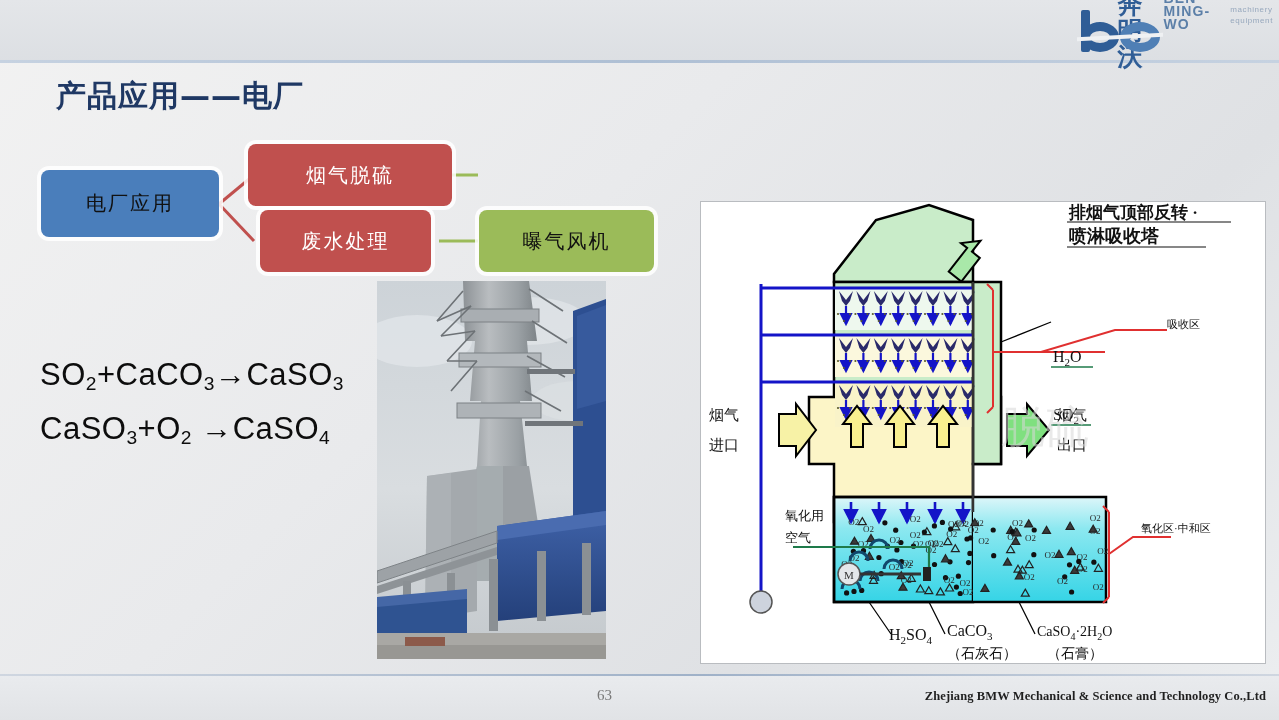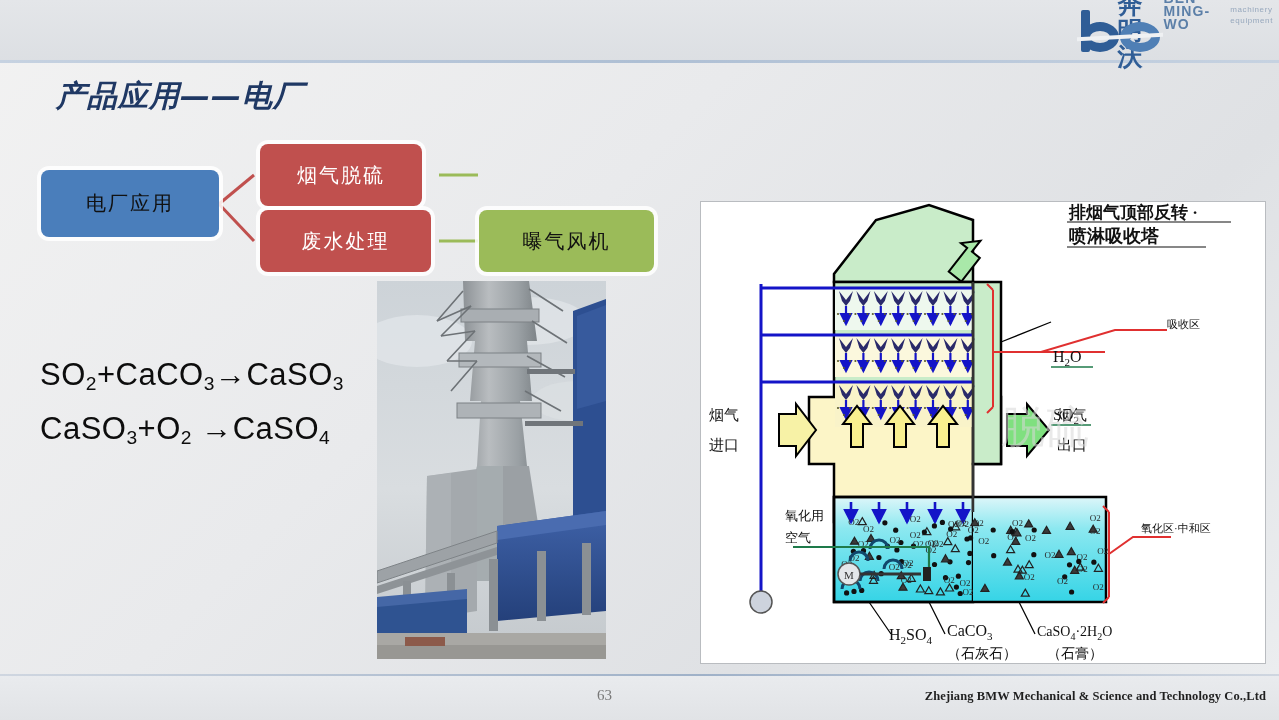--- a/index.html
+++ b/index.html
@@ -57,36 +57,36 @@
     letter-spacing: 1.1px; line-height: 13px;
   }
   .logo-sub {
     font-size: 8px; color: #97a8bd; letter-spacing: 0.6px; line-height: 11px; margin-top: 12px;
   }
 
   
   #page-title {
     position: absolute; left: 56px; top: 76px;
     font-family: "DejaVu Sans", sans-serif;
-    font-size: 30px; font-weight: bold; font-style: italic;
+    font-size: 30px; font-weight: bold; 
     color: #1f3864; letter-spacing: 1px; white-space: nowrap;
   }
 
   
   #flow { position: absolute; left: 36px; top: 143px; width: 640px; height: 130px; }
   .fbox {
     position: absolute;
     display: flex; align-items: center; justify-content: center;
     border-radius: 8px;
     color: #111; font-family: "DejaVu Sans", sans-serif;
     font-size: 20px; letter-spacing: 2px;
     box-shadow: 0 0 0 4px rgba(255,255,255,0.85);
   }
   #fbox-main  { left: 5px;   top: 27px; width: 178px; height: 67px; background: #4a7ebb; }
-  #fbox-red1  { left: 224px; top: 1px;  width: 162px; height: 62px; background: #c0504e; color:#fff; }
+  #fbox-red1  { left: 212px; top: 1px;  width: 204px; height: 62px; background: #c0504e; color:#fff; }
   #fbox-red2  { left: 224px; top: 67px; width: 171px; height: 62px; background: #c0504e; color:#fff; }
   #fbox-grn1  { left: 443px; top: 1px;  width: 175px; height: 62px; background: #9bbb59; color:#111; }
   #fbox-grn2  { left: 443px; top: 67px; width: 175px; height: 62px; background: #9bbb59; color:#111; }
   #flow-lines { position: absolute; left: 0; top: 0; width: 640px; height: 130px; }
 
   
   #equations {
     position: absolute; left: 40px; top: 352px;
     font-family: "Liberation Sans", sans-serif;
     font-size: 31px; color: #0d0d0d; line-height: 45px; letter-spacing: 0.5px;

